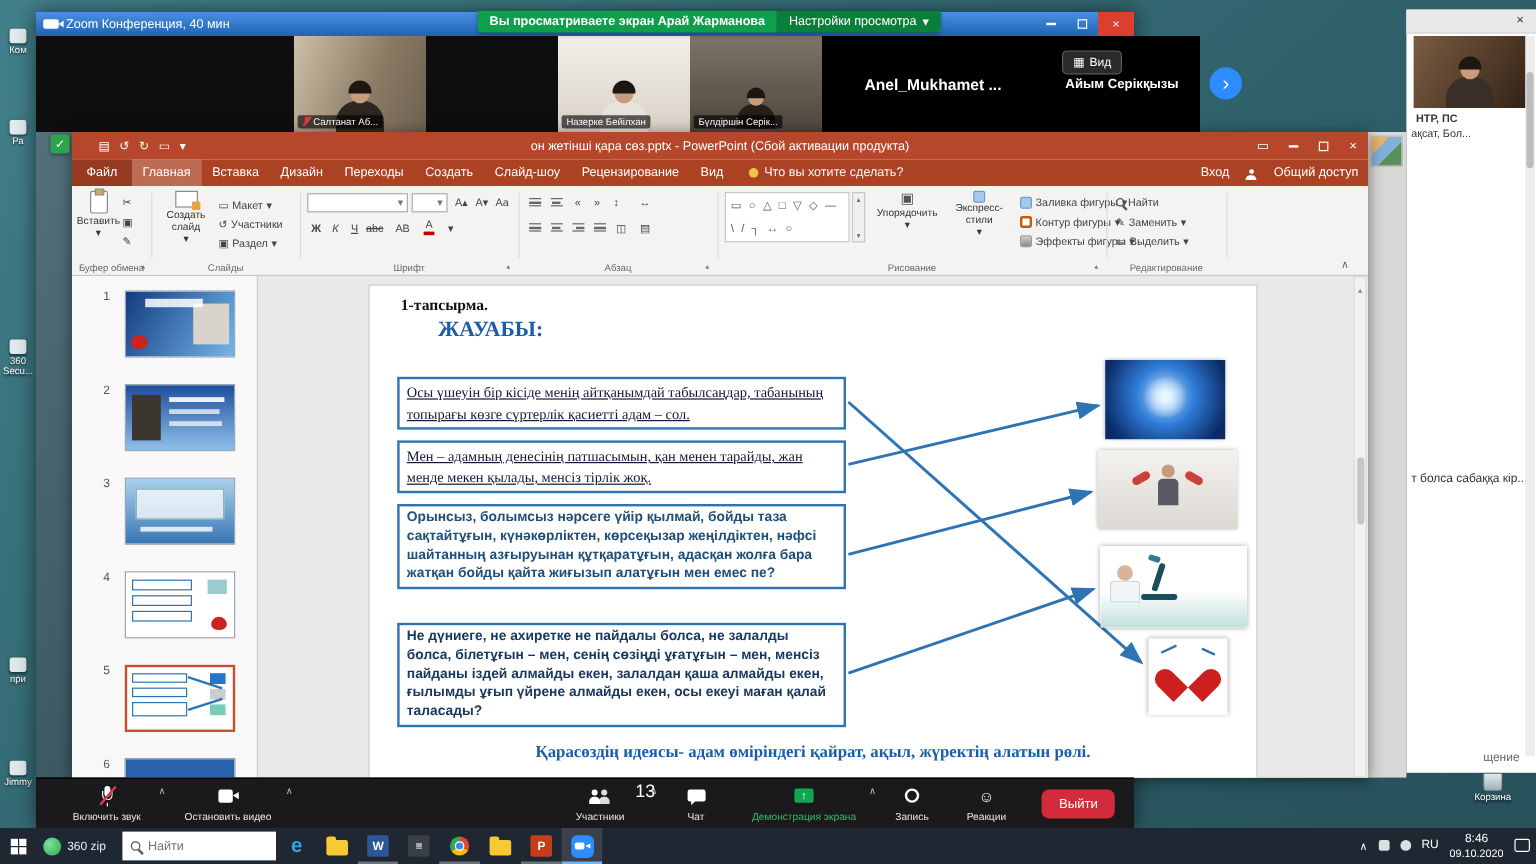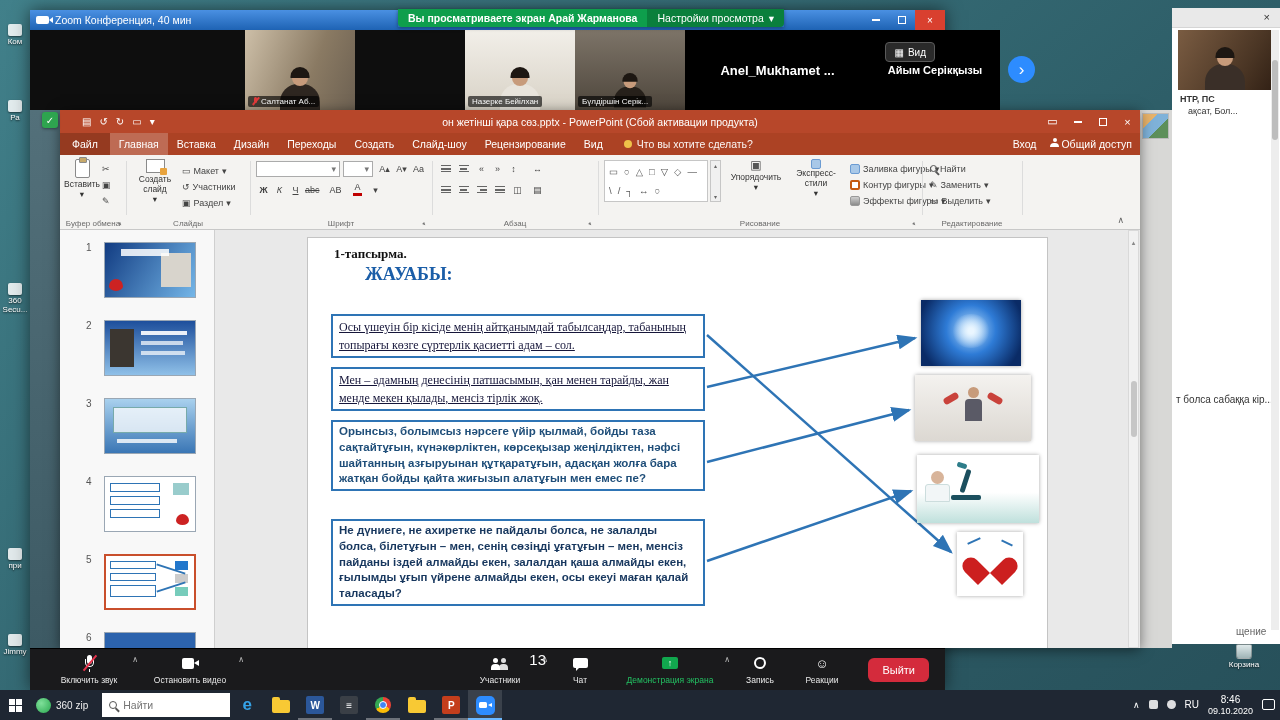--- a/index.html
+++ b/index.html
@@ -205,21 +205,21 @@
   </div>
 
   <div class="a bgwin">
     <div class="bgwin-bar">
       <span class="a" style="right:10px;top:3px;color:#333;font-size:11px">×</span>
     </div>
     <div class="bg-video">
       <span class="psn"></span>
     </div>
     <div class="bg-frag" style="left:8px;top:86px;font-weight:bold">НТР, ПС</div>
-    <div class="bg-frag" style="left:16px;top:98px">ақсат, Бол...</div>
+    <div class="bg-frag" style="left:4px;top:98px">ақсат, Бол...</div>
     <div class="bg-frag" style="left:4px;top:386px;font-size:10px">т болса сабаққа кір...</div>
     <div class="bg-frag" style="left:64px;top:618px;color:#666;font-size:10px">щение</div>
     <div class="bg-scroll">
         <i></i>
       </div>
   </div>
 
   <div class="a" style="left:1222px;top:644px;width:44px;z-index:1">
     <div class="bin-ic"></div>
     <div class="dsk-label" style="width:44px">Корзина</div>
@@ -312,21 +312,21 @@
         <span class="p-tab">Слайд-шоу</span>
         <span class="p-tab">Рецензирование</span>
         <span class="p-tab">Вид</span>
         <span class="tellme">
           <span class="bulb"></span>
           <span>Что вы хотите сделать?</span>
         </span>
       </div>
       <div class="acct">
         <span>Вход</span>
-        <span style="display:flex;align-items:flex-start;gap:2px">
+        <span style="display:flex;align-items:flex-end;gap:14px">
           <span class="person-ic"></span>
           <span>Общий доступ</span>
         </span>
       </div>
 
       <div class="p-ribbon">
 
         <div class="bigbtn" style="left:5px;top:4px;width:34px">
           <span class="ic-clip"></span>
           <span>Вставить</span>
@@ -565,20 +565,21 @@
               <span class="mscope-eye"></span>
             <div class="a" style="left:14px;top:16px;width:13px;height:13px;border-radius:50%;background:#D8B49A"></div>
             <div class="a" style="left:8px;top:29px;width:25px;height:18px;background:#F2F6F7;border:1px solid #cdd;border-radius:3px 3px 0 0"></div>
           </div>
           <div class="slide-img" style="left:649px;top:294px;width:66px;height:64px;background:#fff">
             <div class="heart" style="margin:14px auto 0"></div>
             <div class="a" style="left:10px;top:8px;width:14px;height:2px;background:#2E74B5;transform:rotate(-25deg)"></div>
             <div class="a" style="left:44px;top:10px;width:12px;height:2px;background:#2E74B5;transform:rotate(25deg)"></div>
           </div>
 
+          <div class="idea">Қарасөздің идеясы- адам өміріндегі қайрат, ақыл, жүректің алатын рөлі.</div>
         </div>
         <div class="ed-scroll">
           <span style="font-size:7px;color:#888;line-height:10px">▴</span><i></i>
         </div>
       </div>
     </div>
 
     <div class="z-toolbar">
       <div class="zi" style="left:16px;width:86px">
         <div class="ir">

